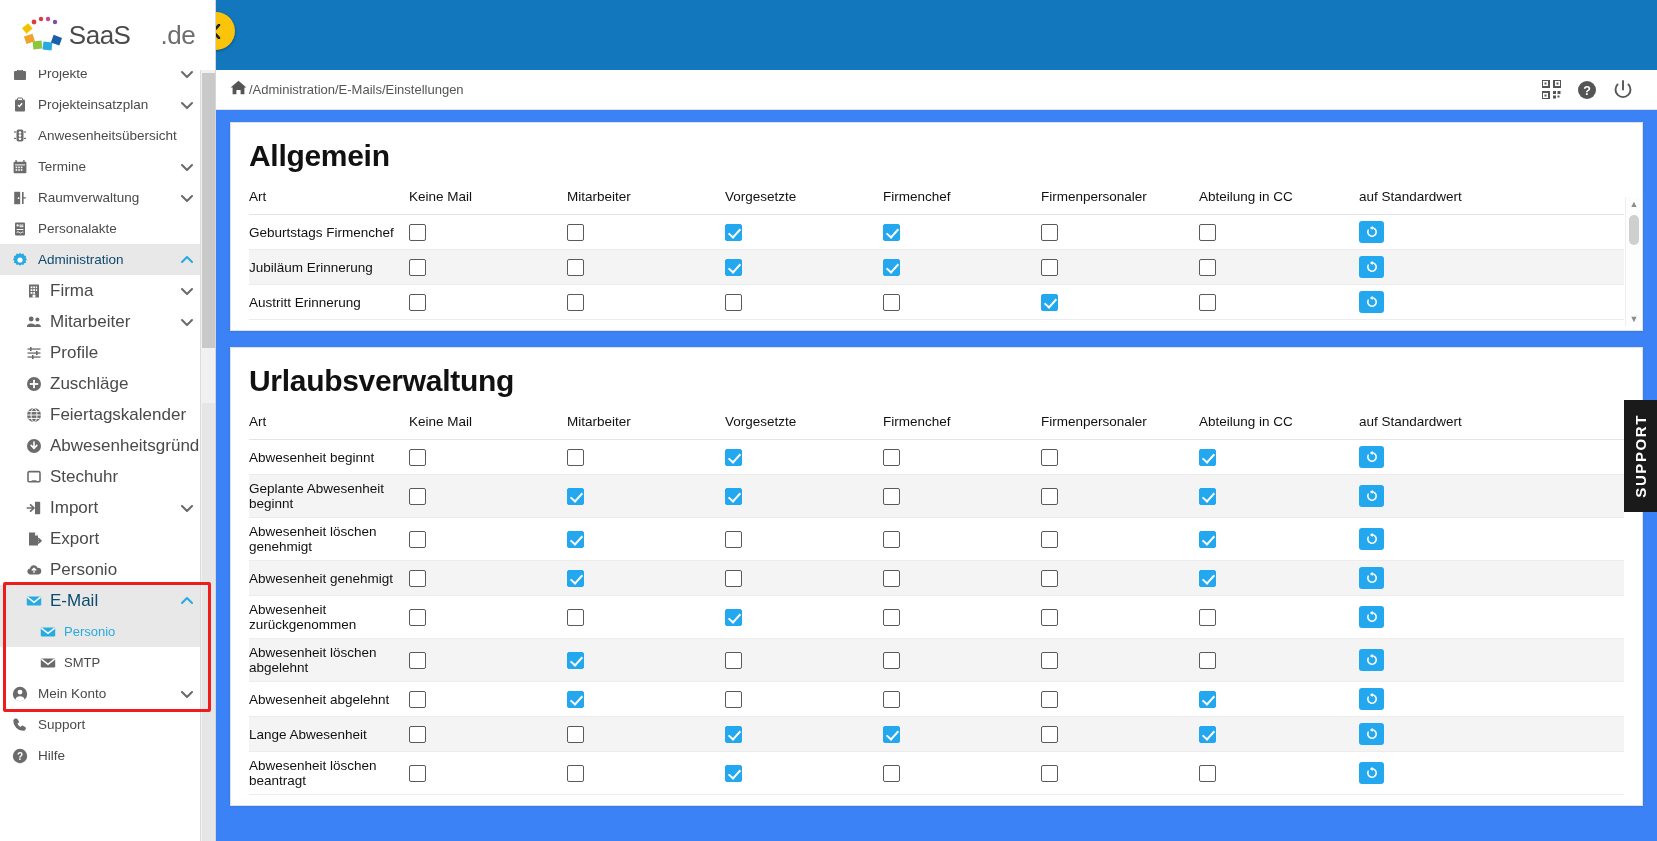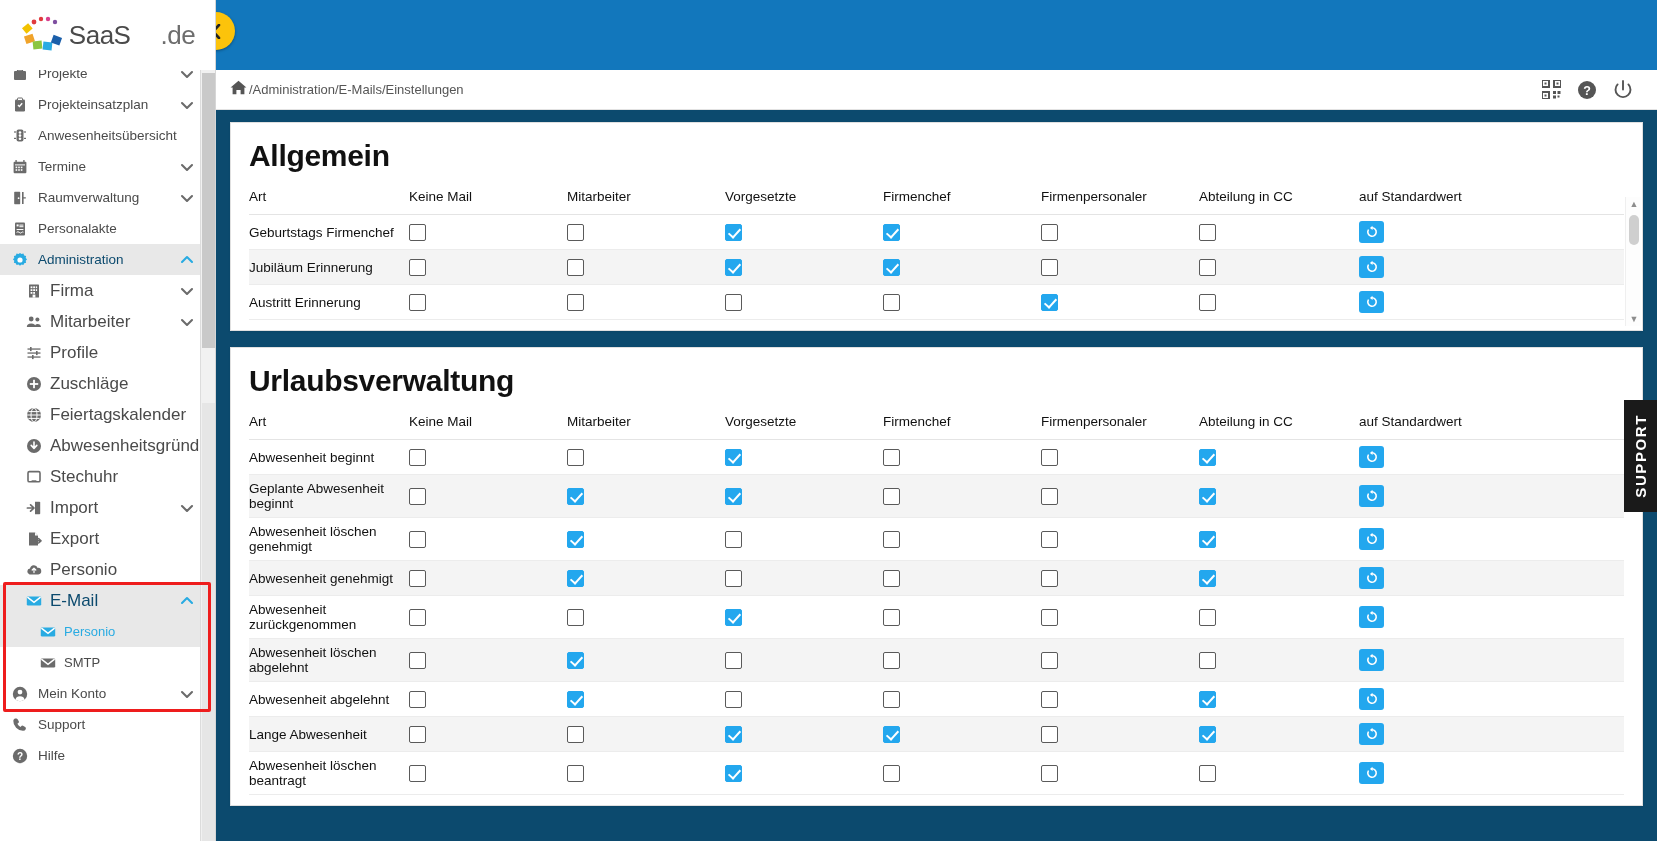--- a/index.html
+++ b/index.html
@@ -91,21 +91,21 @@
     box-shadow:0 2px 3px -2px rgba(0,0,0,.18);
   }
   .crumb { font-size:13px; color:#555; display:flex; align-items:center; gap:2px;}
   .crumb .home { color:#555; font-size:16px; display:inline-block; }
   .crumbbar .spacer { flex:1; }
   .hicon { width:36px; height:30px; display:flex; align-items:center; justify-content:center;
            color:#555; cursor:pointer; }
 
   .content {
     position:absolute; top:110px; left:0; right:0; bottom:0;
-    background:#0c4a6e; padding:12px 14px 0 14px; overflow:hidden;
+    background:#3b82f6; padding:12px 14px 0 14px; overflow:hidden;
   }
 
   .card {
     border:1px solid #e0e0e0; background:#fff;
     box-shadow:0 1px 2px rgba(0,0,0,.08);
     padding:16px 18px 10px 18px;
     margin-bottom:16px;
     position:relative;
   }
   .card h2 {

